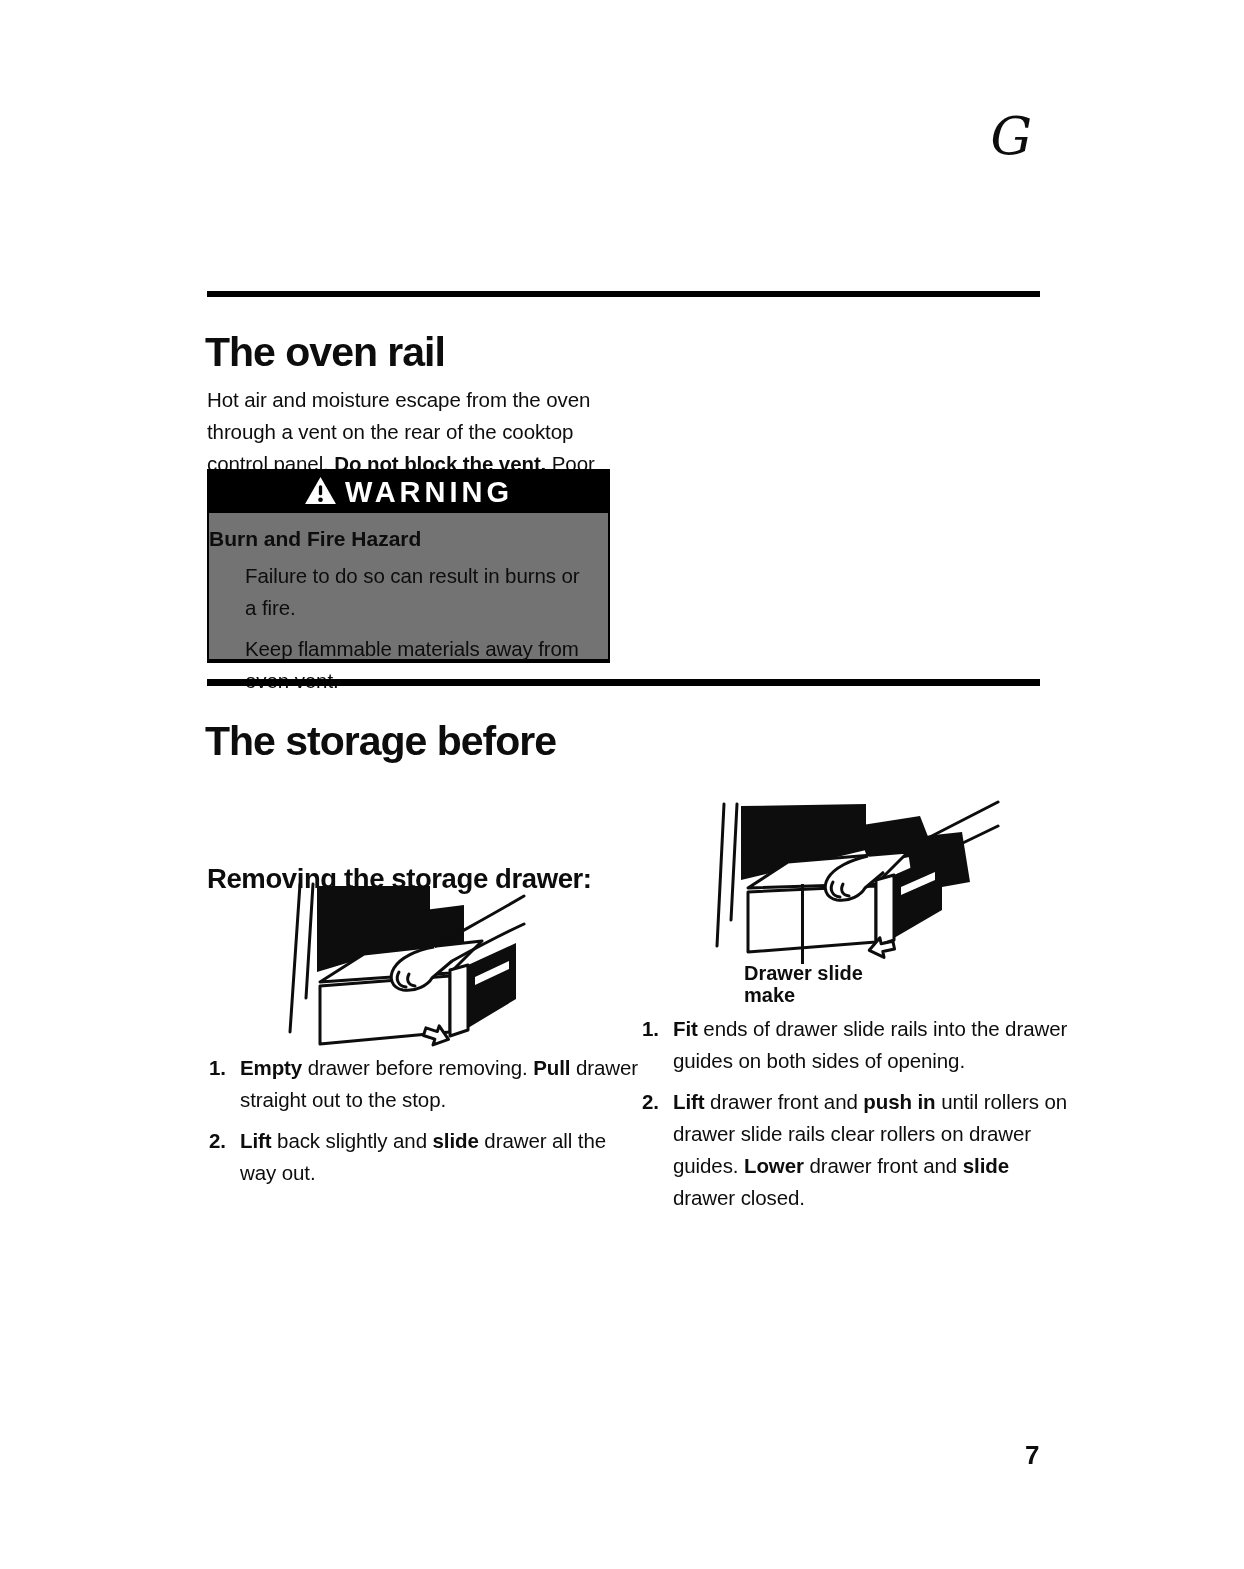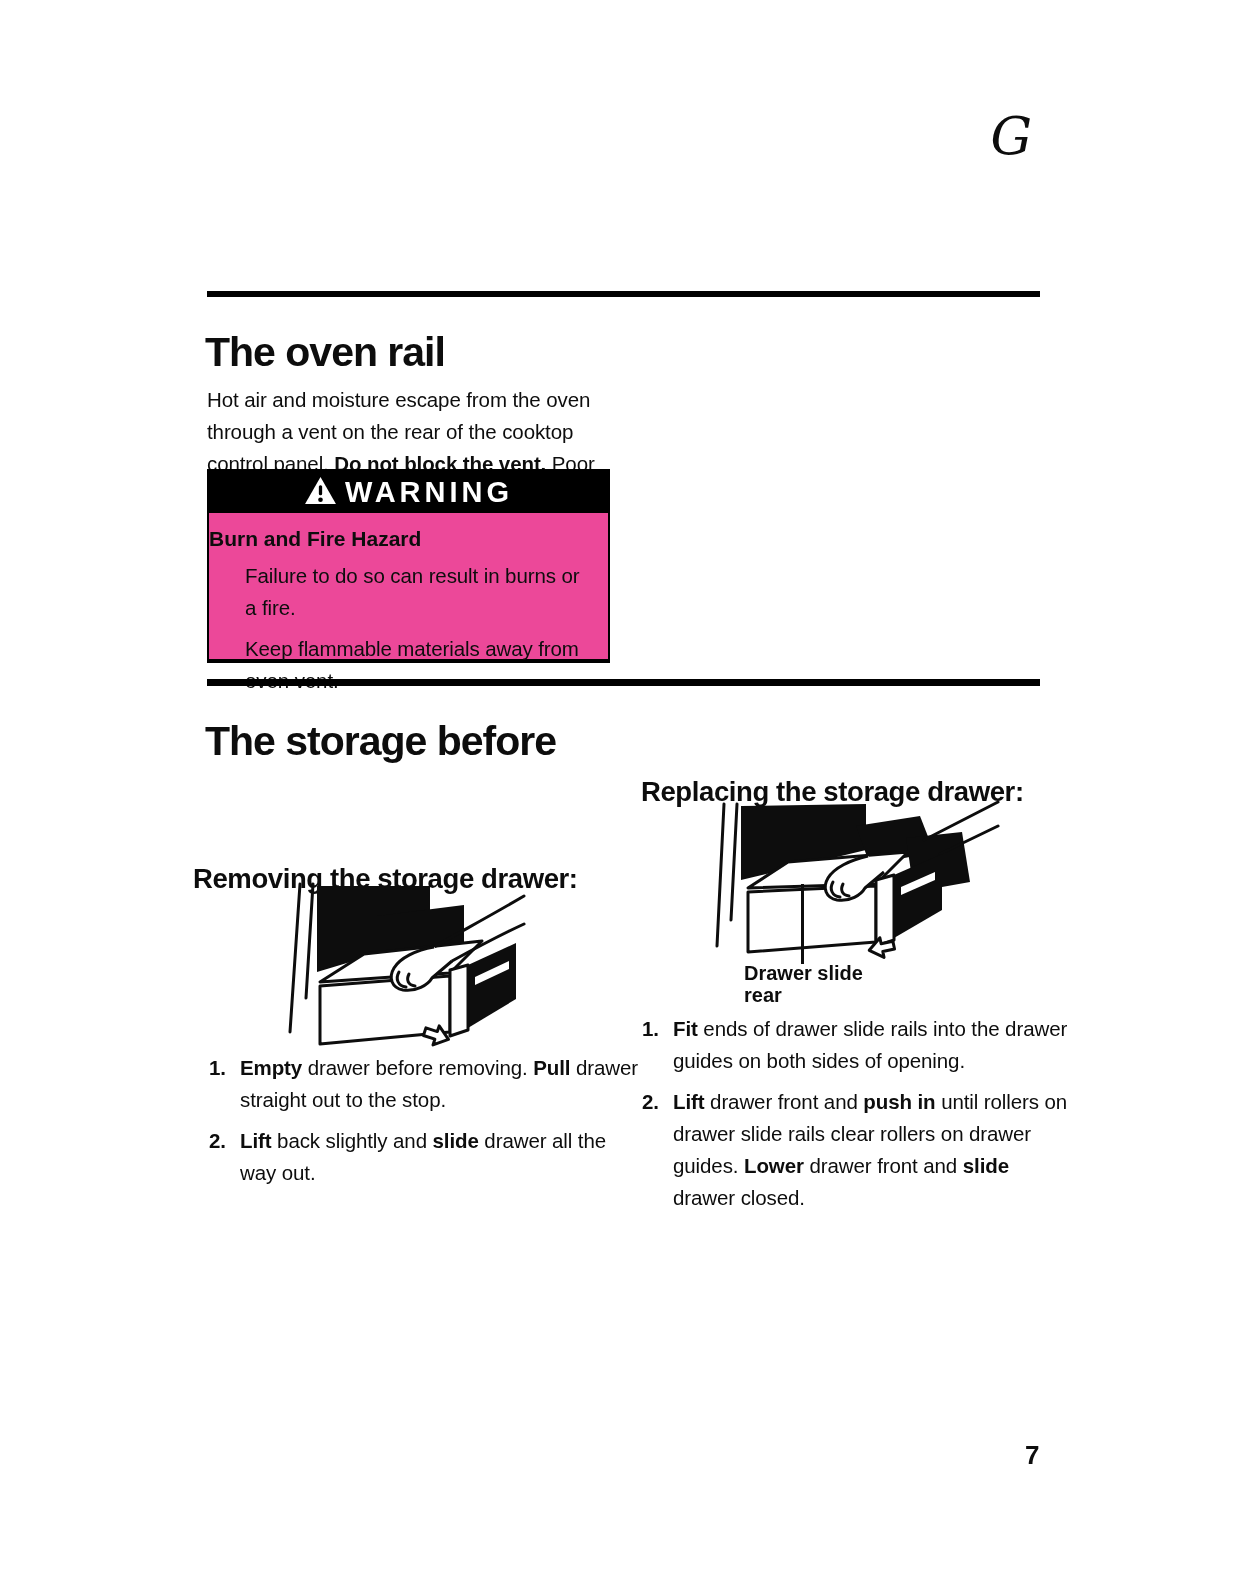--- a/index.html
+++ b/index.html
@@ -35,37 +35,37 @@
   #title-storage { top:692px; }
 
   .body-text { font-size:20.5px; line-height:32px; letter-spacing:-0.1px; }
   #oven-body { position:absolute; left:207px; top:363px; width:408px; }
   #storage-intro { position:absolute; left:207px; top:751px; width:414px; }
 
   
   .warning-box {
     position:absolute; left:207px; top:469px; width:403px; height:194px;
     border:2px solid #000; border-bottom-width:4px; box-sizing:border-box;
-    background:#ec4899;
+    background:#737373;
   }
   .warning-bar {
     height:42px; background:#000; display:flex; align-items:center;
     justify-content:center; gap:8px;
   }
   .warning-label {
     color:#fff; font-weight:bold; font-size:29px; letter-spacing:4px;
   }
   .hazard-title { text-align:left; font-weight:bold; font-size:21px; margin-top:14px; }
   .warning-line { margin:9px 16px 0 36px; }
 
   
   .subheading {
     position:absolute; font-size:27.5px; font-weight:bold; letter-spacing:-0.4px;
   }
-  #sub-removing { left:193px; top:840px;text-align:center; }
+  #sub-removing { left:207px; top:840px;text-align:center; }
   #sub-replacing { left:641px; top:753px; }
 
   
   .figure { position:absolute; }
   #fig-removing { left:278px; top:880px; }
   #fig-replacing { left:708px; top:794px; }
   #callout-line { position:absolute; left:801px; top:884px; width:3px; height:80px; background:#0d0d0d; }
   #fig-label {
     position:absolute; left:744px; top:962px; font-size:20px; font-weight:bold;
     line-height:22px; white-space:pre-line;
@@ -156,21 +156,20 @@
     <div class="step">
       <span class="step-num body-text">1.</span>
       <span class="body-text"><span class="b">Empty</span><span> drawer before removing. </span><span class="b">Pull</span><span> drawer straight out to the stop.</span></span>
     </div>
     <div class="step">
       <span class="step-num body-text">2.</span>
       <span class="body-text"><span class="b">Lift</span><span> back slightly and </span><span class="b">slide</span><span> drawer all the way out.</span></span>
     </div>
   </div>
 
-  <h2 class="subheading" id="sub-replacing">Replacing the storage drawer:</h2>
 
   <div class="figure" id="fig-replacing">
     <svg width="292" height="172" viewBox="0 0 292 172" aria-hidden="true">
 
       <path class="ln" d="M16,10 L9,152"></path>
       <path class="ln" d="M29,10 L23,126"></path>
 
       <polygon class="dk" points="33,12 158,10 158,56 33,86"></polygon>
 
       <polygon class="dk" points="148,32 212,22 226,58 162,71"></polygon>
@@ -196,21 +195,21 @@
       <path class="ln" d="M135,90 C132,96 134,101 141,102"></path>
 
       <g transform="rotate(-12 172 154)">
         <polygon class="wq" points="186,150 174,150 174,144 161,154 174,164 174,158 186,158"></polygon>
       </g>
     </svg>
   </div>
 
   <div id="callout-line"></div>
   <div id="fig-label">Drawer slide
-rear</div>
+make</div>
 
   <div class="steps" id="steps-replacing">
     <div class="step">
       <span class="step-num body-text">1.</span>
       <span class="body-text"><span class="b">Fit</span><span> ends of drawer slide rails into the drawer guides on both sides of opening.</span></span>
     </div>
     <div class="step">
       <span class="step-num body-text">2.</span>
       <span class="body-text"><span class="b">Lift</span><span> drawer front and </span><span class="b">push in</span><span> until rollers on drawer slide rails clear rollers on drawer guides. </span><span class="b">Lower</span><span> drawer front and </span><span class="b">slide</span><span> drawer closed.</span></span>
     </div>

